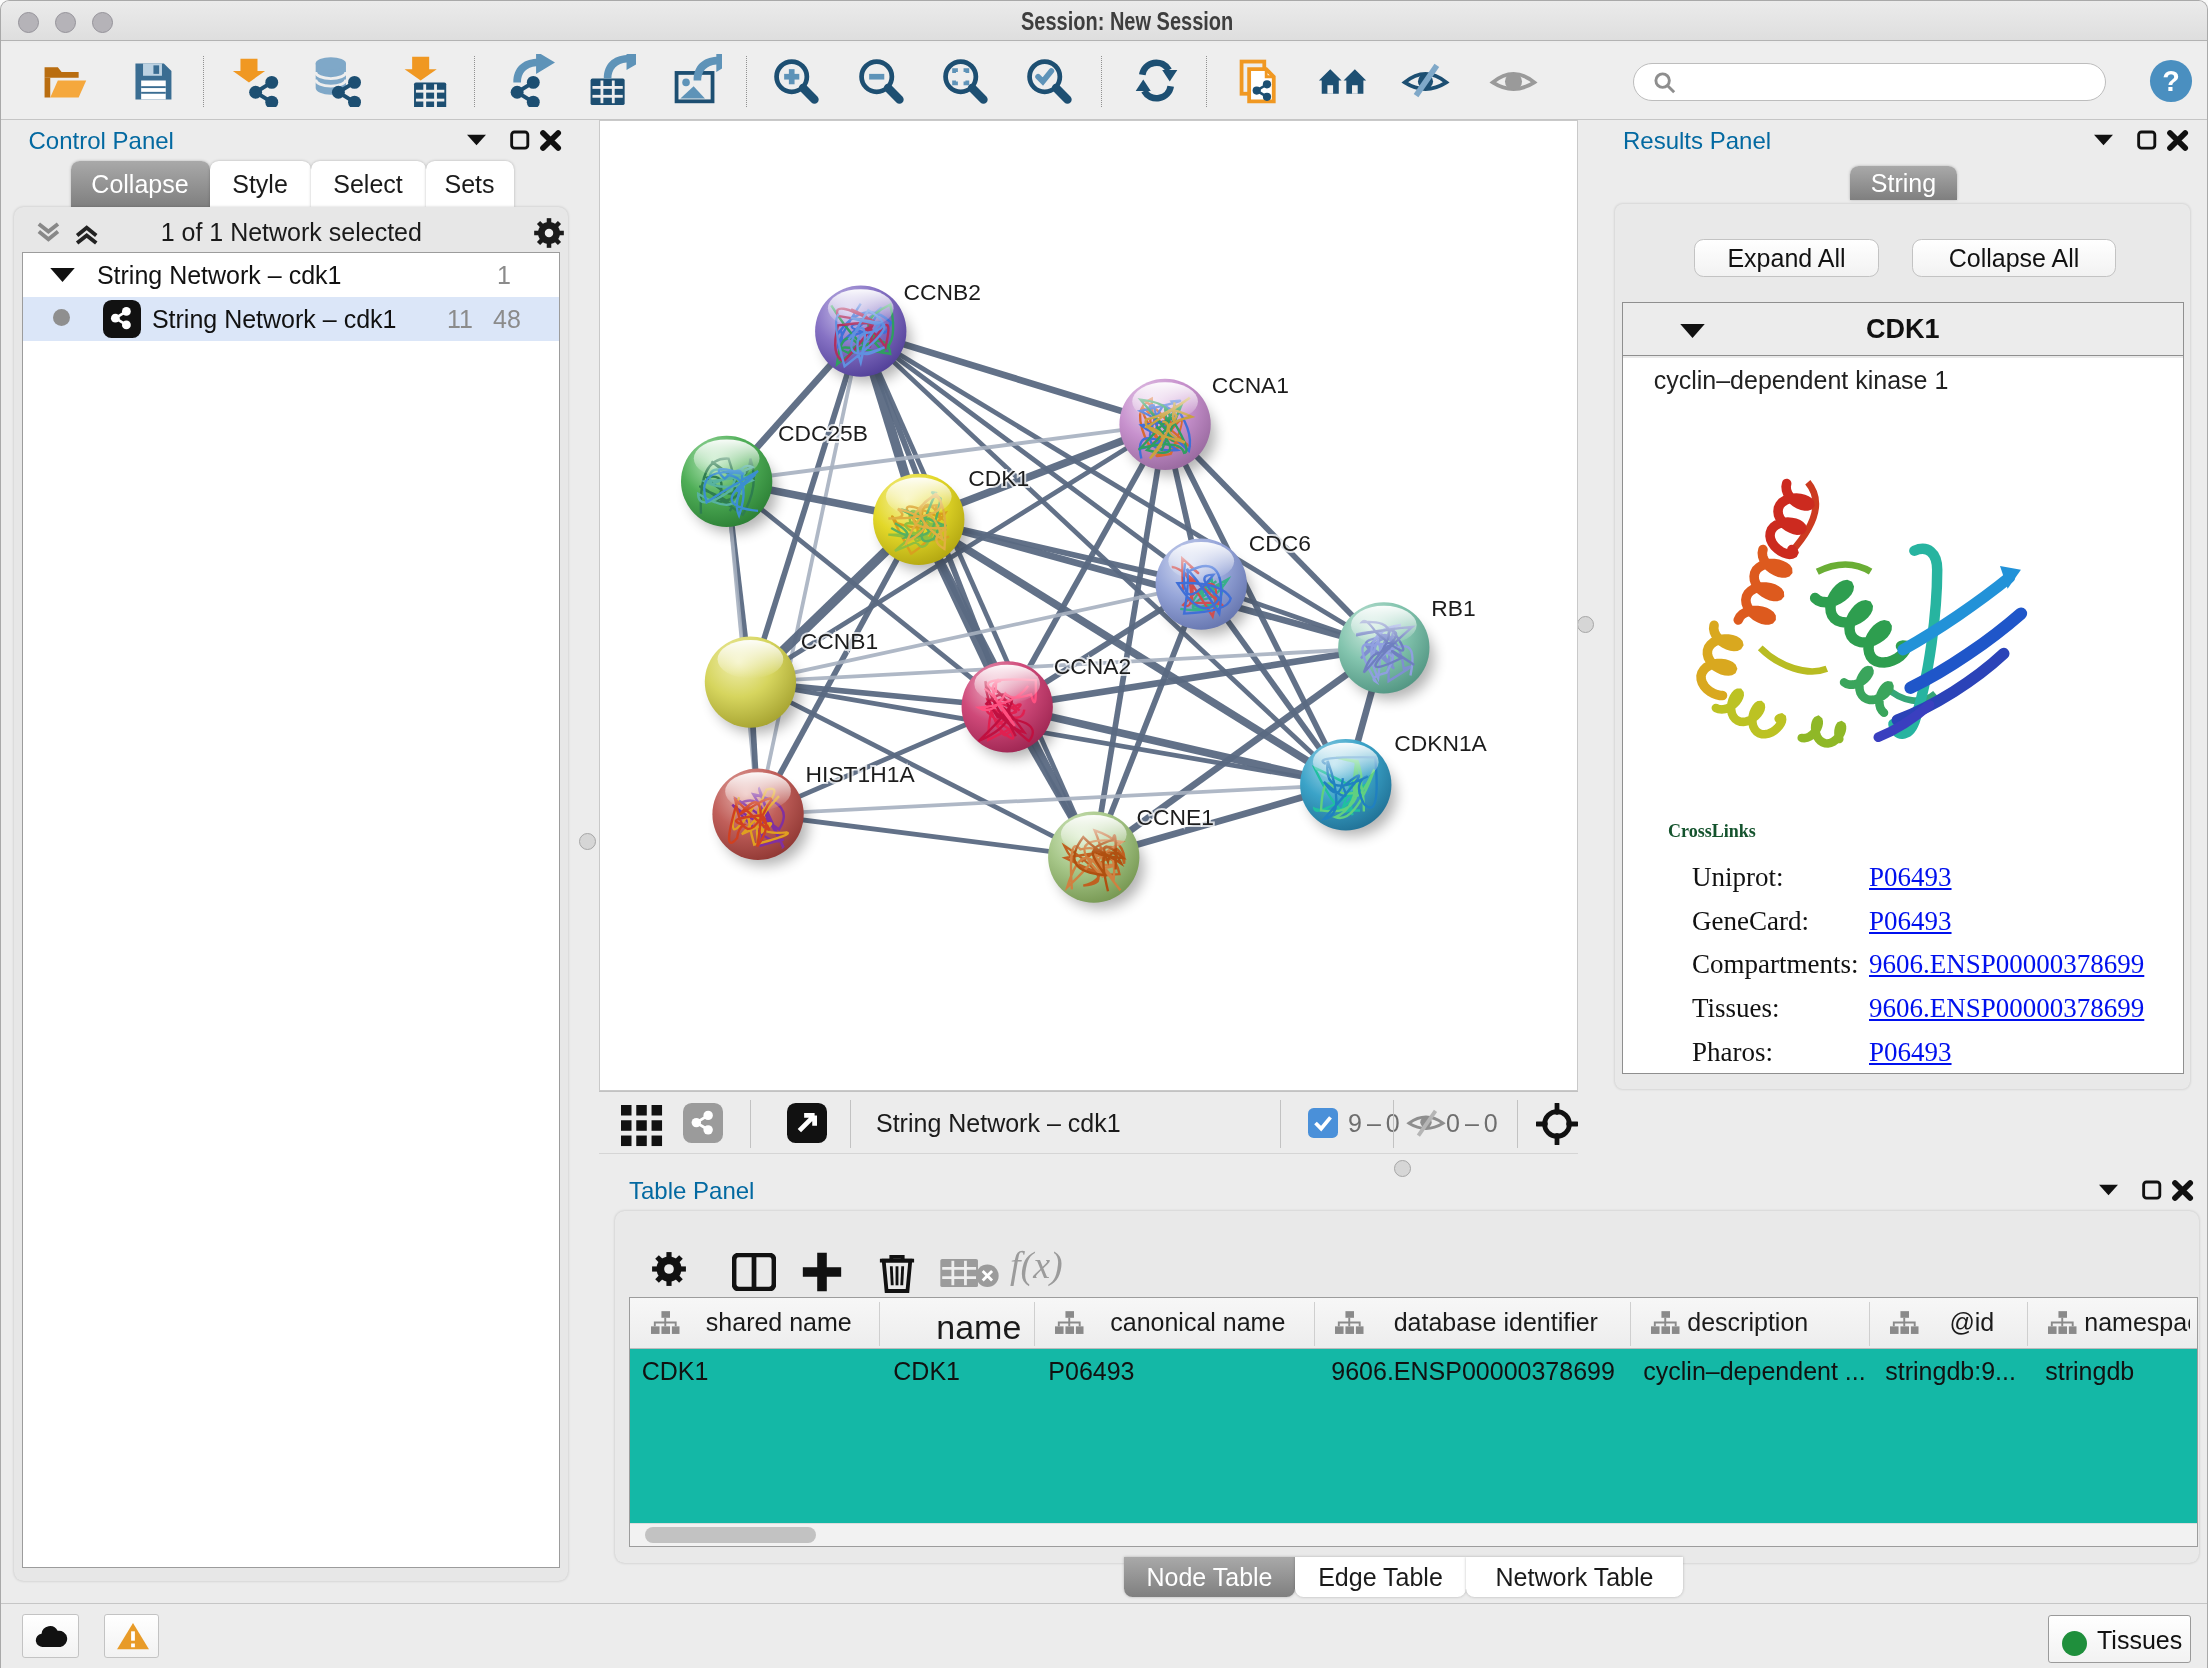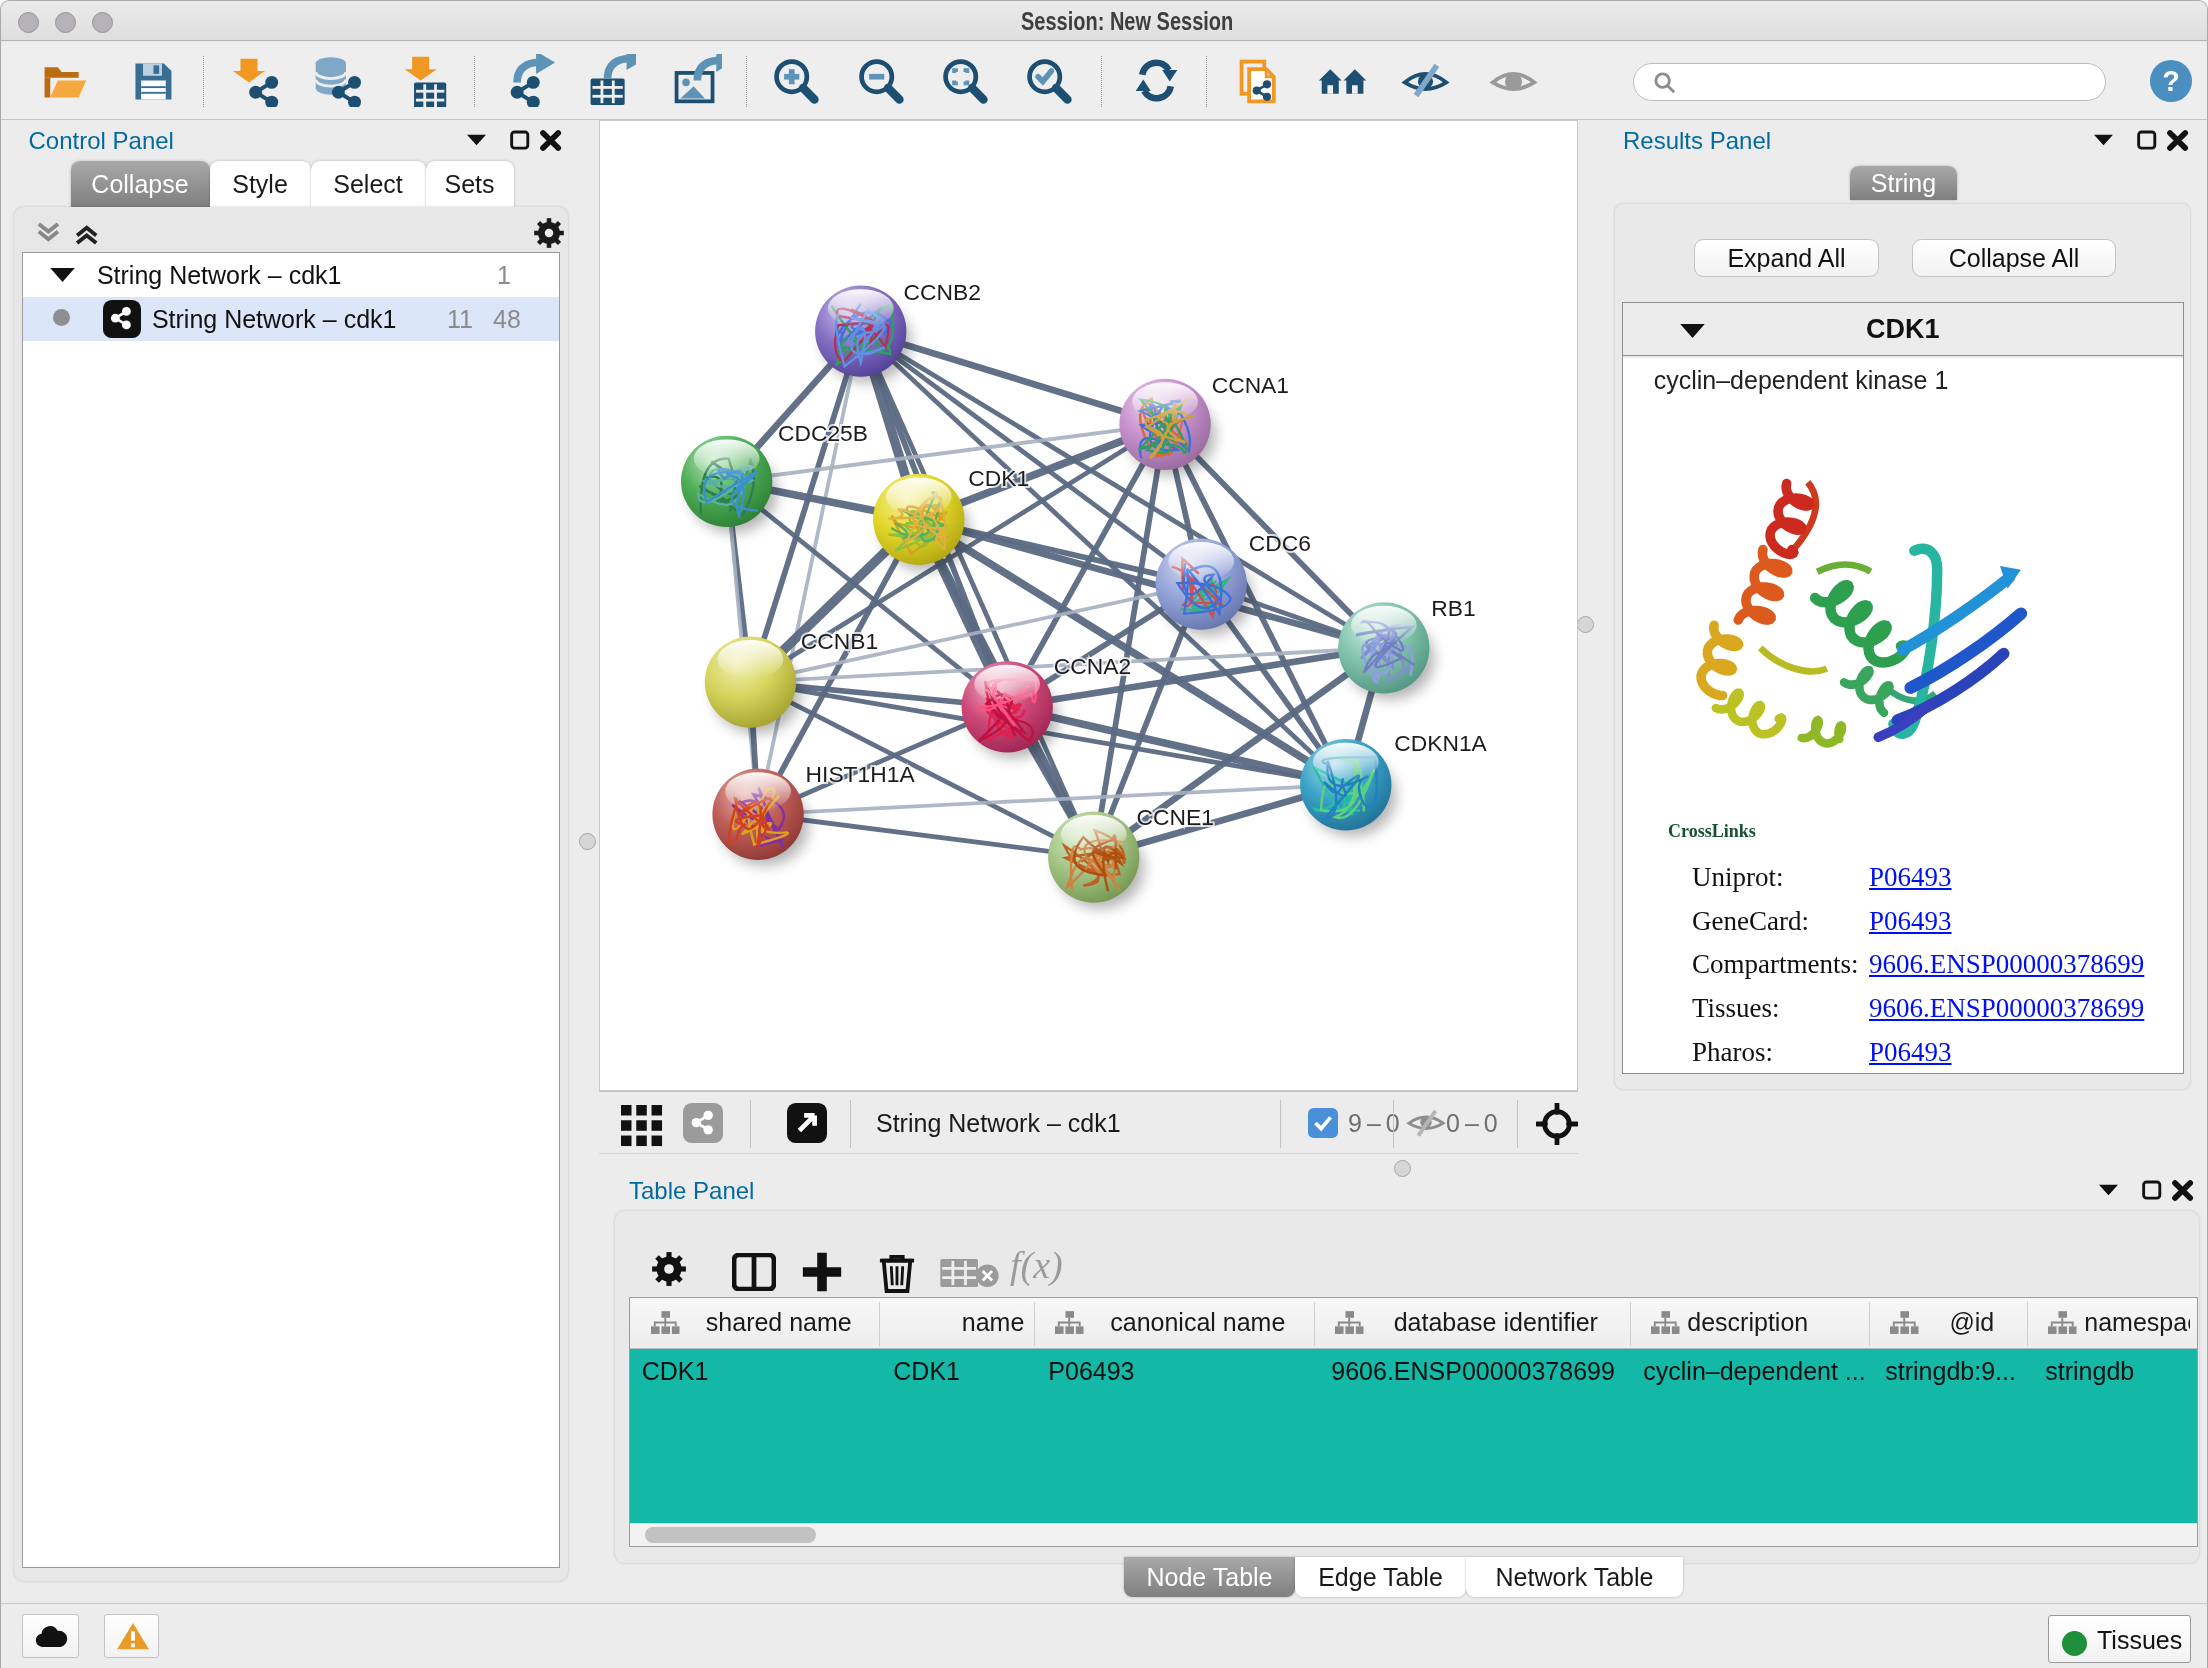--- a/index.html
+++ b/index.html
@@ -183,20 +183,21 @@
       </svg>
 <div class="tab sel" style="left:60px;top:41px;width:139px;line-height:46px">Collapse</div>
 <div class="tab" style="left:199px;top:41px;width:101px;line-height:46px">Style</div>
 <div class="tab" style="left:300px;top:41px;width:115px;line-height:46px">Select</div>
 <div class="tab" style="left:415px;top:41px;width:88px;line-height:46px">Sets</div>
 <div style="position:absolute;left:3.8px;top:87px;width:554px;height:1374px;background:#e7e7e7;border-radius:9.5px;box-shadow:0 0 2.9px rgba(0,0,0,0.2)">
 <svg style="position:absolute;left:21px;top:13.3px" width="67" height="27" viewBox="0 0 70 28">
           <path d="M4 4 L14 12 L24 4 M4 12 L14 20 L24 12" fill="none" stroke="#888" stroke-width="4"></path>
           <path d="M44 16 L54 8 L64 16 M44 24 L54 16 L64 24" fill="none" stroke="#222" stroke-width="4"></path>
         </svg>
+<div style="position:absolute;left:0;top:11.4px;width:100%;text-align:center;font-size:25px;color:#1a1a1a">1 of 1 Network selected</div>
 <svg style="position:absolute;left:519px;top:9.5px" width="32" height="32" viewBox="-17 -17 34 34">
           <circle r="11.700000000000001" fill="#1a1a1a"></circle>
           <rect x="-2.4" y="-15.75" width="4.8" height="5.7" transform="rotate(0)" fill="#1a1a1a"></rect>
           <rect x="-2.4" y="-15.75" width="4.8" height="5.7" transform="rotate(45)" fill="#1a1a1a"></rect>
           <rect x="-2.4" y="-15.75" width="4.8" height="5.7" transform="rotate(90)" fill="#1a1a1a"></rect>
           <rect x="-2.4" y="-15.75" width="4.8" height="5.7" transform="rotate(135)" fill="#1a1a1a"></rect>
           <rect x="-2.4" y="-15.75" width="4.8" height="5.7" transform="rotate(180)" fill="#1a1a1a"></rect>
           <rect x="-2.4" y="-15.75" width="4.8" height="5.7" transform="rotate(225)" fill="#1a1a1a"></rect>
           <rect x="-2.4" y="-15.75" width="4.8" height="5.7" transform="rotate(270)" fill="#1a1a1a"></rect>
           <rect x="-2.4" y="-15.75" width="4.8" height="5.7" transform="rotate(315)" fill="#1a1a1a"></rect>
@@ -597,21 +598,21 @@
             <g fill="#8a8a8a">
               <rect x="11" y="0" width="9" height="7"></rect>
               <rect x="0" y="16" width="9" height="8"></rect>
               <rect x="11" y="16" width="9" height="8"></rect>
               <rect x="22" y="16" width="8" height="8"></rect>
             </g>
             <path d="M15 7 L15 12 M4 16 L4 12 L26 12 L26 16 M15 12 L15 16" stroke="#8a8a8a" stroke-width="2" fill="none"></path>
           </svg>
 <div style="position:absolute;left:57px;top:9.5px;width:183px;text-align:center;font-size:25px;color:#1a1a1a;white-space:nowrap;overflow:hidden">shared name</div>
 <div style="position:absolute;left:249px;top:3.8px;height:44px;border-left:1.9px solid #cfcfcf"></div>
-<div style="position:absolute;left:306px;top:9.5px;width:88px;text-align:right;font-size:25px;color:#1a1a1a;white-space:nowrap;overflow:hidden">name</div>
+<div style="position:absolute;left:306px;top:9.5px;width:88px;text-align:left;font-size:34px;color:#1a1a1a;white-space:nowrap;overflow:hidden">name</div>
 <div style="position:absolute;left:404px;top:3.8px;height:44px;border-left:1.9px solid #cfcfcf"></div>
 <svg style="position:absolute;left:425px;top:13.3px" width="28.5" height="25" viewBox="0 0 30 26">
             <g fill="#8a8a8a">
               <rect x="11" y="0" width="9" height="7"></rect>
               <rect x="0" y="16" width="9" height="8"></rect>
               <rect x="11" y="16" width="9" height="8"></rect>
               <rect x="22" y="16" width="8" height="8"></rect>
             </g>
             <path d="M15 7 L15 12 M4 16 L4 12 L26 12 L26 16 M15 12 L15 16" stroke="#8a8a8a" stroke-width="2" fill="none"></path>
           </svg>

